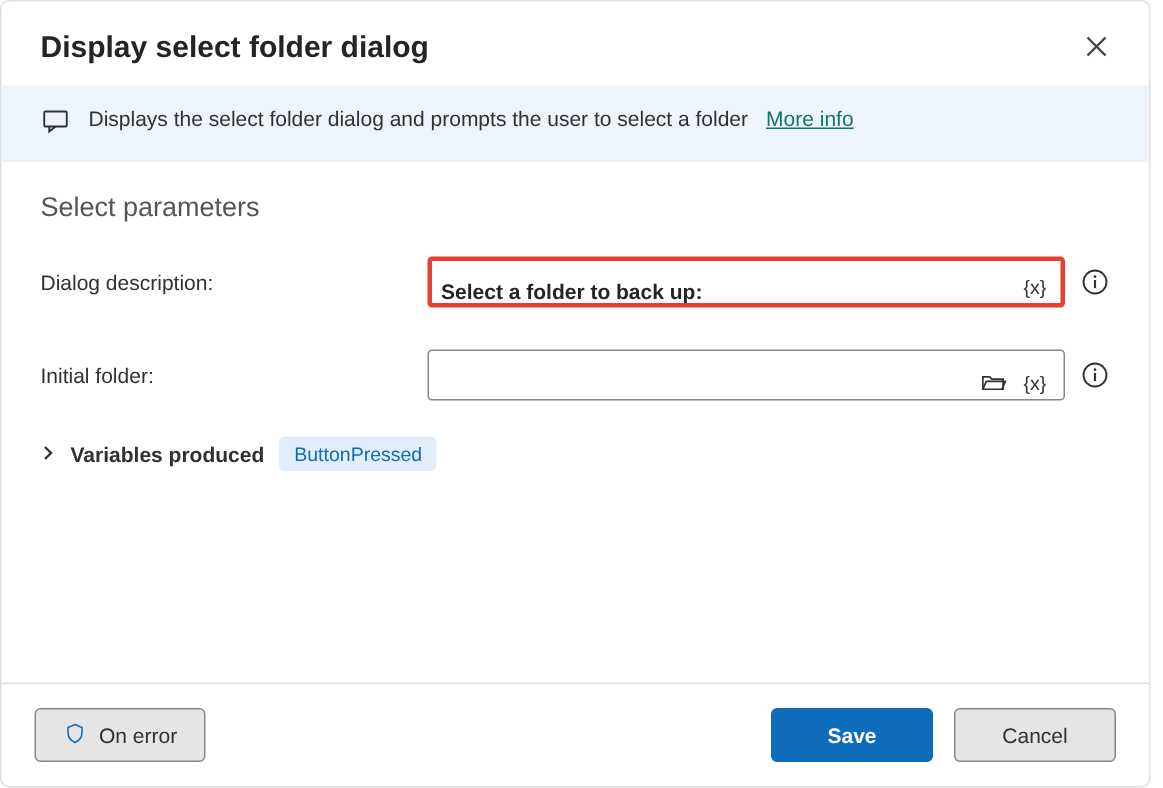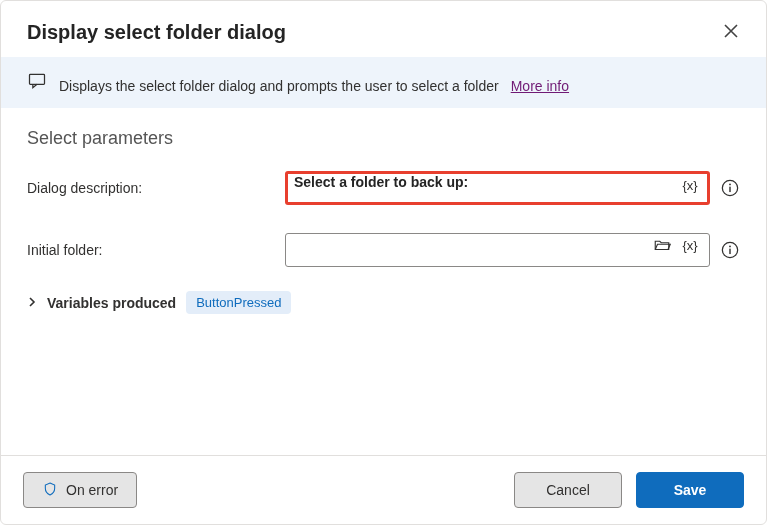--- a/index.html
+++ b/index.html
@@ -37,27 +37,27 @@
     width: 30px; height: 30px;
     display: flex; align-items: center; justify-content: center;
     cursor: pointer;
     color: #424242;
   }
   .close-btn svg { width: 14px; height: 14px; stroke: currentColor; stroke-width: 1.6; fill: none; }
   .info-banner {
     background: #eef4fb;
     padding: 14px 26px;
     display: flex;
-    align-items: flex-end;
+    align-items: flex-start;
     gap: 12px;
     font-size: 14px;
     color: #323130;
   }
   .info-banner .banner-icon svg { width: 20px; height: 20px; stroke: #323130; stroke-width: 1.5; fill: none; }
-  .more-info { color: #701a75; text-decoration: underline; cursor: pointer; }
+  .more-info { color: #0f766e; text-decoration: underline; cursor: pointer; }
   .body {
     padding: 20px 26px 0 26px;
     flex: 1;
     overflow: auto;
   }
   .section-title {
     font-size: 18px;
     color: #555;
     margin-bottom: 22px;
   }
@@ -79,21 +79,21 @@
     align-items: center;
     gap: 10px;
   }
   .text-input {
     flex: 1;
     height: 34px;
     border: 1px solid #8a8886;
     border-radius: 3px;
     padding: 0 8px;
     display: flex;
-    align-items: flex-start;
+    align-items: flex-end;
     gap: 6px;
     background: #fff;
   }
   .text-input.highlight {
     border: 3px solid #e83f2e;
     padding: 0 6px;
   }
   .text-input .value {
     flex: 1;
     font-size: 14px;
@@ -278,22 +278,22 @@
   <div class="footer">
     <div class="btn btn-secondary">
       <span class="shield">
         <svg viewBox="0 0 24 24">
             <path d="M12 3 L19 6 V11 C19 16 15.5 19.5 12 21 C8.5 19.5 5 16 5 11 V6 Z"></path>
           </svg>
       </span>
       <span>On error</span>
     </div>
     <div class="footer-right">
+      <div class="btn btn-primary">
+        <span>Save</span>
+      </div>
       <div class="btn btn-secondary">
         <span>Cancel</span>
       </div>
-      <div class="btn btn-primary">
-        <span>Save</span>
-      </div>
     </div>
   </div>
 
 </div>
 
 </body></html>

